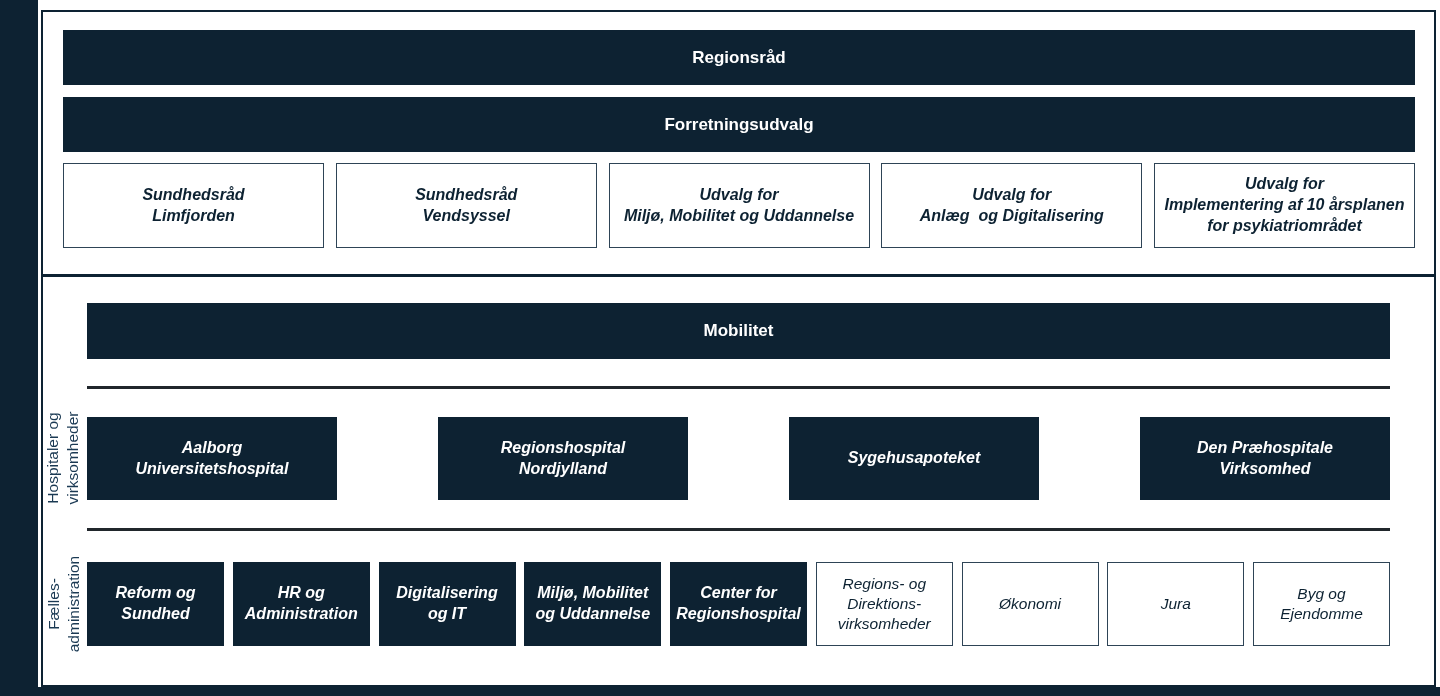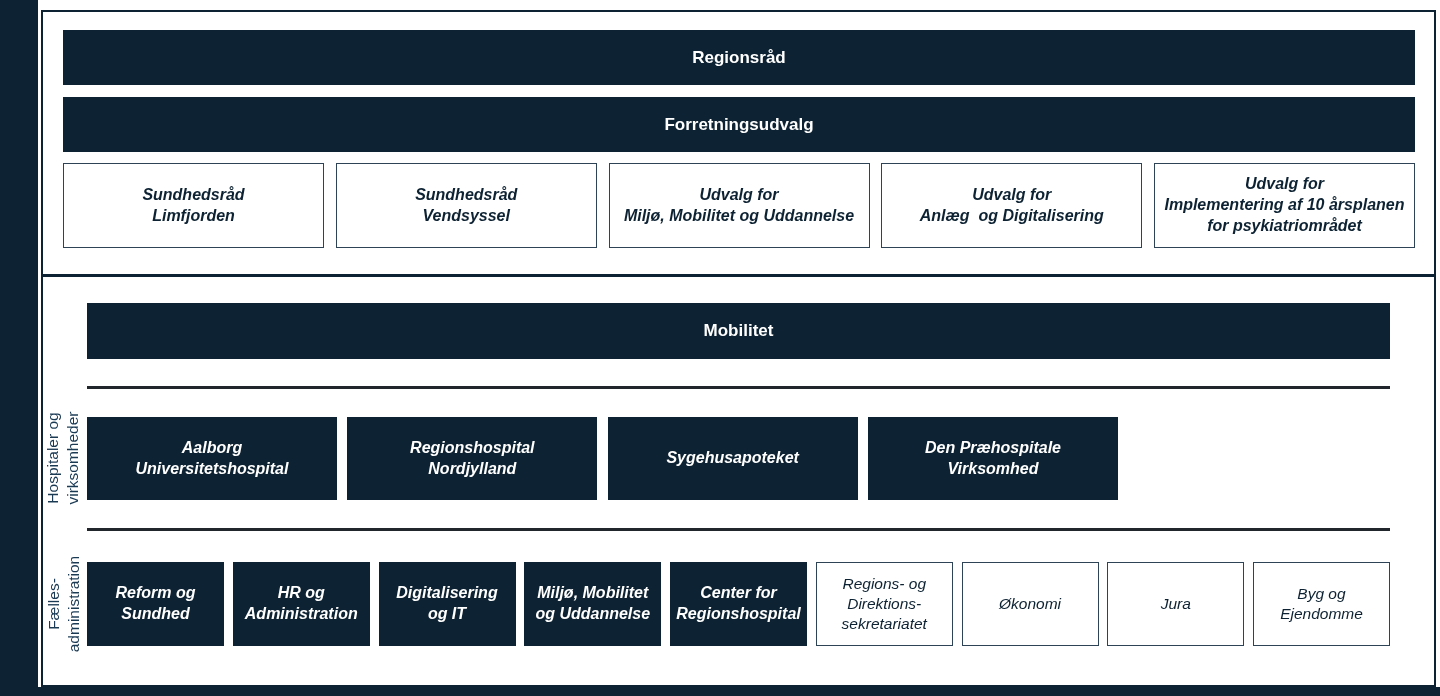--- a/index.html
+++ b/index.html
@@ -21,21 +21,21 @@
     position:absolute;left:63px;width:1352px;height:55px;background:#0d2232;
     display:flex;align-items:center;justify-content:center;
     color:#ffffff;font-weight:700;font-size:17px;
   }
   .bar.regions{top:30px;}
   .bar.forret{top:97px;}
   .bar.direktion{left:87px;top:303px;width:1303px;height:56px;}
   
   .row{position:absolute;display:flex;justify-content:space-between;font-style:italic;}
   .row.committees{left:63px;top:163px;width:1352px;height:85px;}
-  .row.hospitals{left:87px;top:417px;width:1031px;height:83px;}
+  .row.hospitals{left:87px;top:417px;width:1303px;height:83px;}
   .row.shared{left:87px;top:562px;width:1303px;height:84px;justify-content:space-between;}
   
   .node{
     display:flex;align-items:center;justify-content:center;
     box-sizing:border-box;text-align:center;
   }
   .node .node-text{white-space:pre-wrap;line-height:1.3;}
   .node.light{
     background:#ffffff;border:1.5px solid #2e4456;color:#0d2232;
   }
@@ -154,21 +154,21 @@
       <span class="node-text">Miljø, Mobilitet
 og Uddannelse</span>
     </div>
     <div class="node dark">
       <span class="node-text">Center for
 Regionshospital</span>
     </div>
     <div class="node light">
       <span class="node-text">Regions- og
 Direktions-
-sekretariatet</span>
+virksomheder</span>
     </div>
     <div class="node light">
       <span class="node-text">Økonomi</span>
     </div>
     <div class="node light">
       <span class="node-text">Jura</span>
     </div>
     <div class="node light">
       <span class="node-text">Byg og
 Ejendomme</span>

